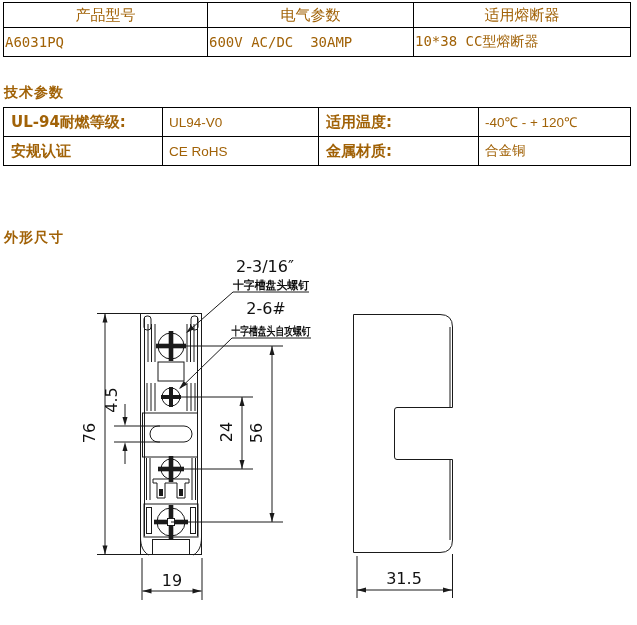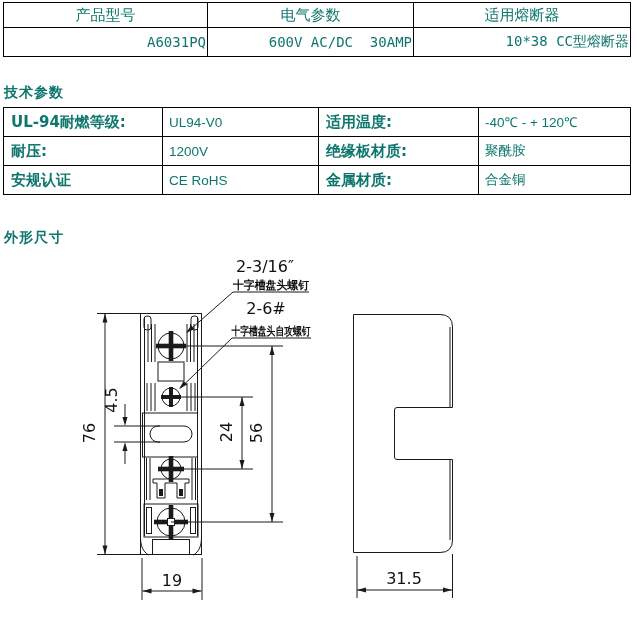--- a/index.html
+++ b/index.html
@@ -1,22 +1,22 @@
 <!DOCTYPE html>
 <html><head>
 <meta charset="utf-8">
 <style>
   html,body{margin:0;padding:0;background:#fff;}
   .page{position:relative;width:637px;height:625px;background:#fff;overflow:hidden;
-        font-family:"DejaVu Sans","Liberation Sans",sans-serif;color:#0f766e;}
+        font-family:"DejaVu Sans","Liberation Sans",sans-serif;color:#a16207;}
   table{border-collapse:collapse;position:absolute;table-layout:fixed;}
   td,th{border:1.5px solid #000;overflow:hidden;}
   .t1{left:3px;top:2px;width:627px;}
   .t1 th{height:22px;font-weight:normal;font-size:15px;text-align:center;}
-  .t1 td{height:26px;font-size:14px;text-align:right;font-family:"DejaVu Sans Mono","Liberation Mono",monospace;white-space:pre;}
+  .t1 td{height:26px;font-size:14px;text-align:left;font-family:"DejaVu Sans Mono","Liberation Mono",monospace;white-space:pre;}
   .t2{left:3px;top:107px;width:627px;}
   .t2 td{height:26px;font-size:14px;}
   .t2 .lbl{font-weight:bold;font-size:15px;padding-left:7px;}
   .t2 .val{font-family:Liberation Sans, sans-serif;font-size:13.5px;padding-left:6px;white-space:pre;}
   .heading{position:absolute;left:4px;font-weight:bold;font-size:14px;letter-spacing:1px;}
   .h-tech{top:84px;text-align:center;}
   .h-dim{top:229px;}
   svg{position:absolute;left:0;top:0;}
   .ln{stroke:#1a1a1a;stroke-width:1;fill:none;}
   .fl{fill:#1a1a1a;stroke:none;}
@@ -60,26 +60,20 @@
         <col style="width:152px">
       </colgroup>
     <tbody>
         <tr>
       <td class="lbl">UL-94耐燃等级:</td>
       <td class="val">UL94-V0</td>
       <td class="lbl">适用温度:</td>
       <td class="val">-40℃ - + 120℃</td>
     </tr>
     <tr>
-      <td class="lbl">耐压:</td>
-      <td class="val">1200V</td>
-      <td class="lbl">绝缘板材质:</td>
-      <td class="val">聚酰胺</td>
-    </tr>
-    <tr>
       <td class="lbl">安规认证</td>
       <td class="val">CE RoHS</td>
       <td class="lbl">金属材质:</td>
       <td class="val">合金铜</td>
     </tr>
   </tbody>
     </table>
 
   <div class="heading h-dim">外形尺寸</div>
 

